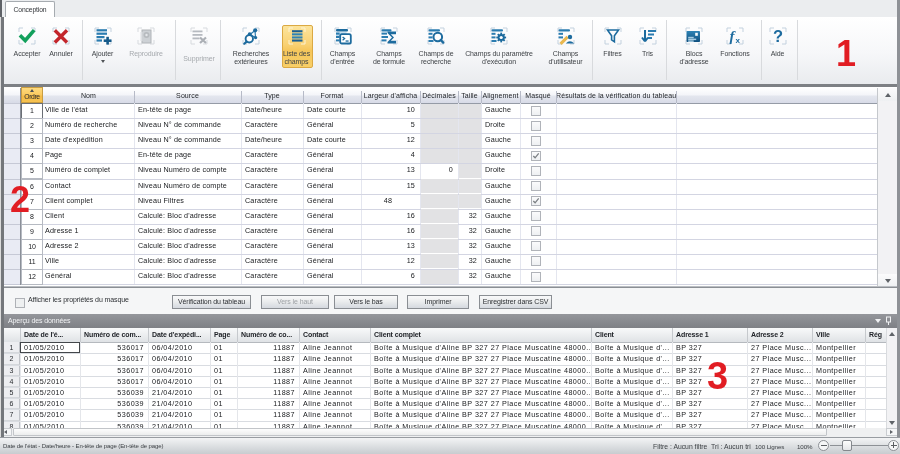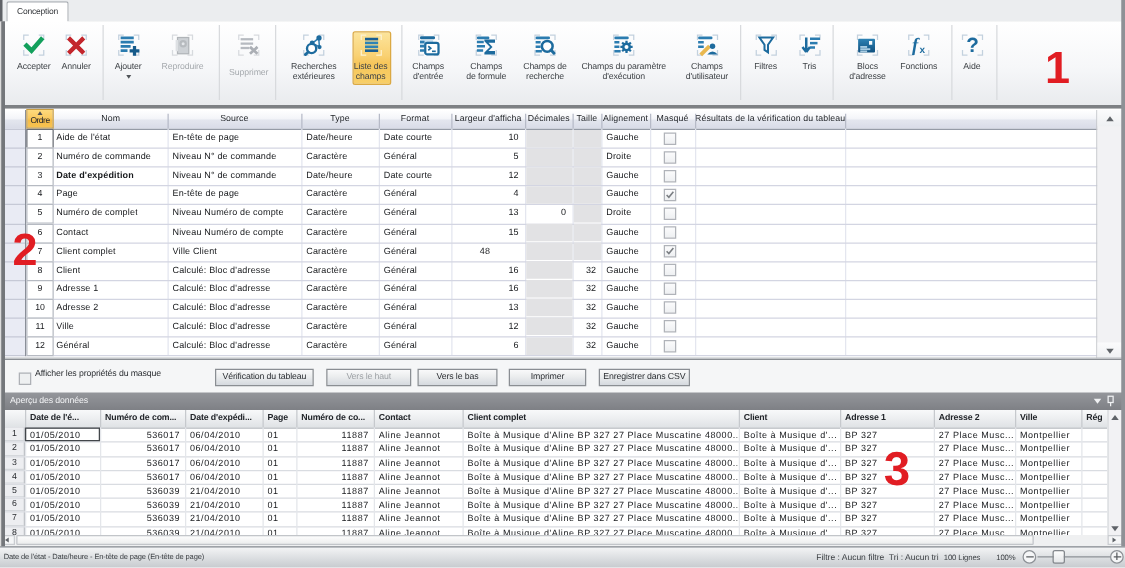--- a/index.html
+++ b/index.html
@@ -334,37 +334,37 @@
 <div class="abs gray" style="left:421px;top:92.0px;width:37px;height:14.1px;"></div>
 <div class="abs gray" style="left:459px;top:92.0px;width:22px;height:14.1px;"></div>
 <div class="abs gray" style="left:421px;top:107.0px;width:37px;height:14.1px;"></div>
 <div class="abs gray" style="left:459px;top:107.0px;width:22px;height:14.1px;"></div>
 <div class="abs gray" style="left:421px;top:122.1px;width:37px;height:14.1px;"></div>
 <div class="abs gray" style="left:421px;top:137.2px;width:37px;height:14.1px;"></div>
 <div class="abs gray" style="left:421px;top:152.3px;width:37px;height:14.1px;"></div>
 <div class="abs gray" style="left:421px;top:167.4px;width:37px;height:14.1px;"></div>
 <div class="abs gray" style="left:421px;top:182.5px;width:37px;height:14.1px;"></div>
 <div class="abs ocell" style="left:21px;top:16.0px;width:22px;height:16.1px;line-height:13.6px;border-color:#6a6e75;box-sizing:border-box;">1</div>
-<div class="abs cell" style="left:45px;top:16.0px;">Aide de l'état</div>
+<div class="abs cell" style="left:45px;top:16.0px;">Ville de l'état</div>
 <div class="abs cell" style="left:138px;top:16.0px;">En-tête de page</div>
 <div class="abs cell" style="left:245px;top:16.0px;">Date/heure</div>
 <div class="abs cell" style="left:307px;top:16.0px;">Date courte</div>
 <div class="abs cell" style="left:361px;top:16.0px;width:54px;text-align:right;">10</div>
 <div class="abs cell" style="left:485px;top:16.0px;">Gauche</div>
 <div class="abs cb" style="left:531px;top:18.5px;"></div>
 <div class="abs ocell" style="left:21px;top:31.1px;width:22px;height:16.1px;line-height:13.6px;border-color:#b6bac2;box-sizing:border-box;">2</div>
-<div class="abs cell" style="left:45px;top:31.1px;">Numéro de commande</div>
+<div class="abs cell" style="left:45px;top:31.1px;">Numéro de recherche</div>
 <div class="abs cell" style="left:138px;top:31.1px;">Niveau N° de commande</div>
 <div class="abs cell" style="left:245px;top:31.1px;">Caractère</div>
 <div class="abs cell" style="left:307px;top:31.1px;">Général</div>
 <div class="abs cell" style="left:361px;top:31.1px;width:54px;text-align:right;">5</div>
 <div class="abs cell" style="left:485px;top:31.1px;">Droite</div>
 <div class="abs cb" style="left:531px;top:33.6px;"></div>
 <div class="abs ocell" style="left:21px;top:46.2px;width:22px;height:16.1px;line-height:13.6px;border-color:#b6bac2;box-sizing:border-box;">3</div>
-<div class="abs cell" style="left:45px;top:46.2px;font-weight:bold;">Date d'expédition</div>
+<div class="abs cell" style="left:45px;top:46.2px;">Date d'expédition</div>
 <div class="abs cell" style="left:138px;top:46.2px;">Niveau N° de commande</div>
 <div class="abs cell" style="left:245px;top:46.2px;">Date/heure</div>
 <div class="abs cell" style="left:307px;top:46.2px;">Date courte</div>
 <div class="abs cell" style="left:361px;top:46.2px;width:54px;text-align:right;">12</div>
 <div class="abs cell" style="left:485px;top:46.2px;">Gauche</div>
 <div class="abs cb" style="left:531px;top:48.7px;"></div>
 <div class="abs ocell" style="left:21px;top:61.3px;width:22px;height:16.1px;line-height:13.6px;border-color:#b6bac2;box-sizing:border-box;">4</div>
 <div class="abs cell" style="left:45px;top:61.3px;">Page</div>
 <div class="abs cell" style="left:138px;top:61.3px;">En-tête de page</div>
 <div class="abs cell" style="left:245px;top:61.3px;">Caractère</div>
@@ -388,21 +388,21 @@
 <div class="abs ocell" style="left:21px;top:91.5px;width:22px;height:16.1px;line-height:13.6px;border-color:#b6bac2;box-sizing:border-box;">6</div>
 <div class="abs cell" style="left:45px;top:91.5px;">Contact</div>
 <div class="abs cell" style="left:138px;top:91.5px;">Niveau Numéro de compte</div>
 <div class="abs cell" style="left:245px;top:91.5px;">Caractère</div>
 <div class="abs cell" style="left:307px;top:91.5px;">Général</div>
 <div class="abs cell" style="left:361px;top:91.5px;width:54px;text-align:right;">15</div>
 <div class="abs cell" style="left:485px;top:91.5px;">Gauche</div>
 <div class="abs cb" style="left:531px;top:94.0px;"></div>
 <div class="abs ocell" style="left:21px;top:106.5px;width:22px;height:16.1px;line-height:13.6px;border-color:#b6bac2;box-sizing:border-box;">7</div>
 <div class="abs cell" style="left:45px;top:106.5px;">Client complet</div>
-<div class="abs cell" style="left:138px;top:106.5px;">Ville Client</div>
+<div class="abs cell" style="left:138px;top:106.5px;">Niveau Filtres</div>
 <div class="abs cell" style="left:245px;top:106.5px;">Caractère</div>
 <div class="abs cell" style="left:307px;top:106.5px;">Général</div>
 <div class="abs cell" style="left:361px;top:106.5px;width:54px;text-align:center;">48</div>
 <div class="abs cell" style="left:485px;top:106.5px;">Gauche</div>
 <div class="abs cb" style="left:531px;top:109.1px;">
         <svg width="8" height="8" viewBox="0 0 8 8">
           <path d="M1.3,4 L3.1,5.8 L6.7,1.4" fill="none" stroke="#7b7f83" stroke-width="1.3"></path>
         </svg>
       </div>
 <div class="abs ocell" style="left:21px;top:121.6px;width:22px;height:16.1px;line-height:13.6px;border-color:#b6bac2;box-sizing:border-box;">8</div>

